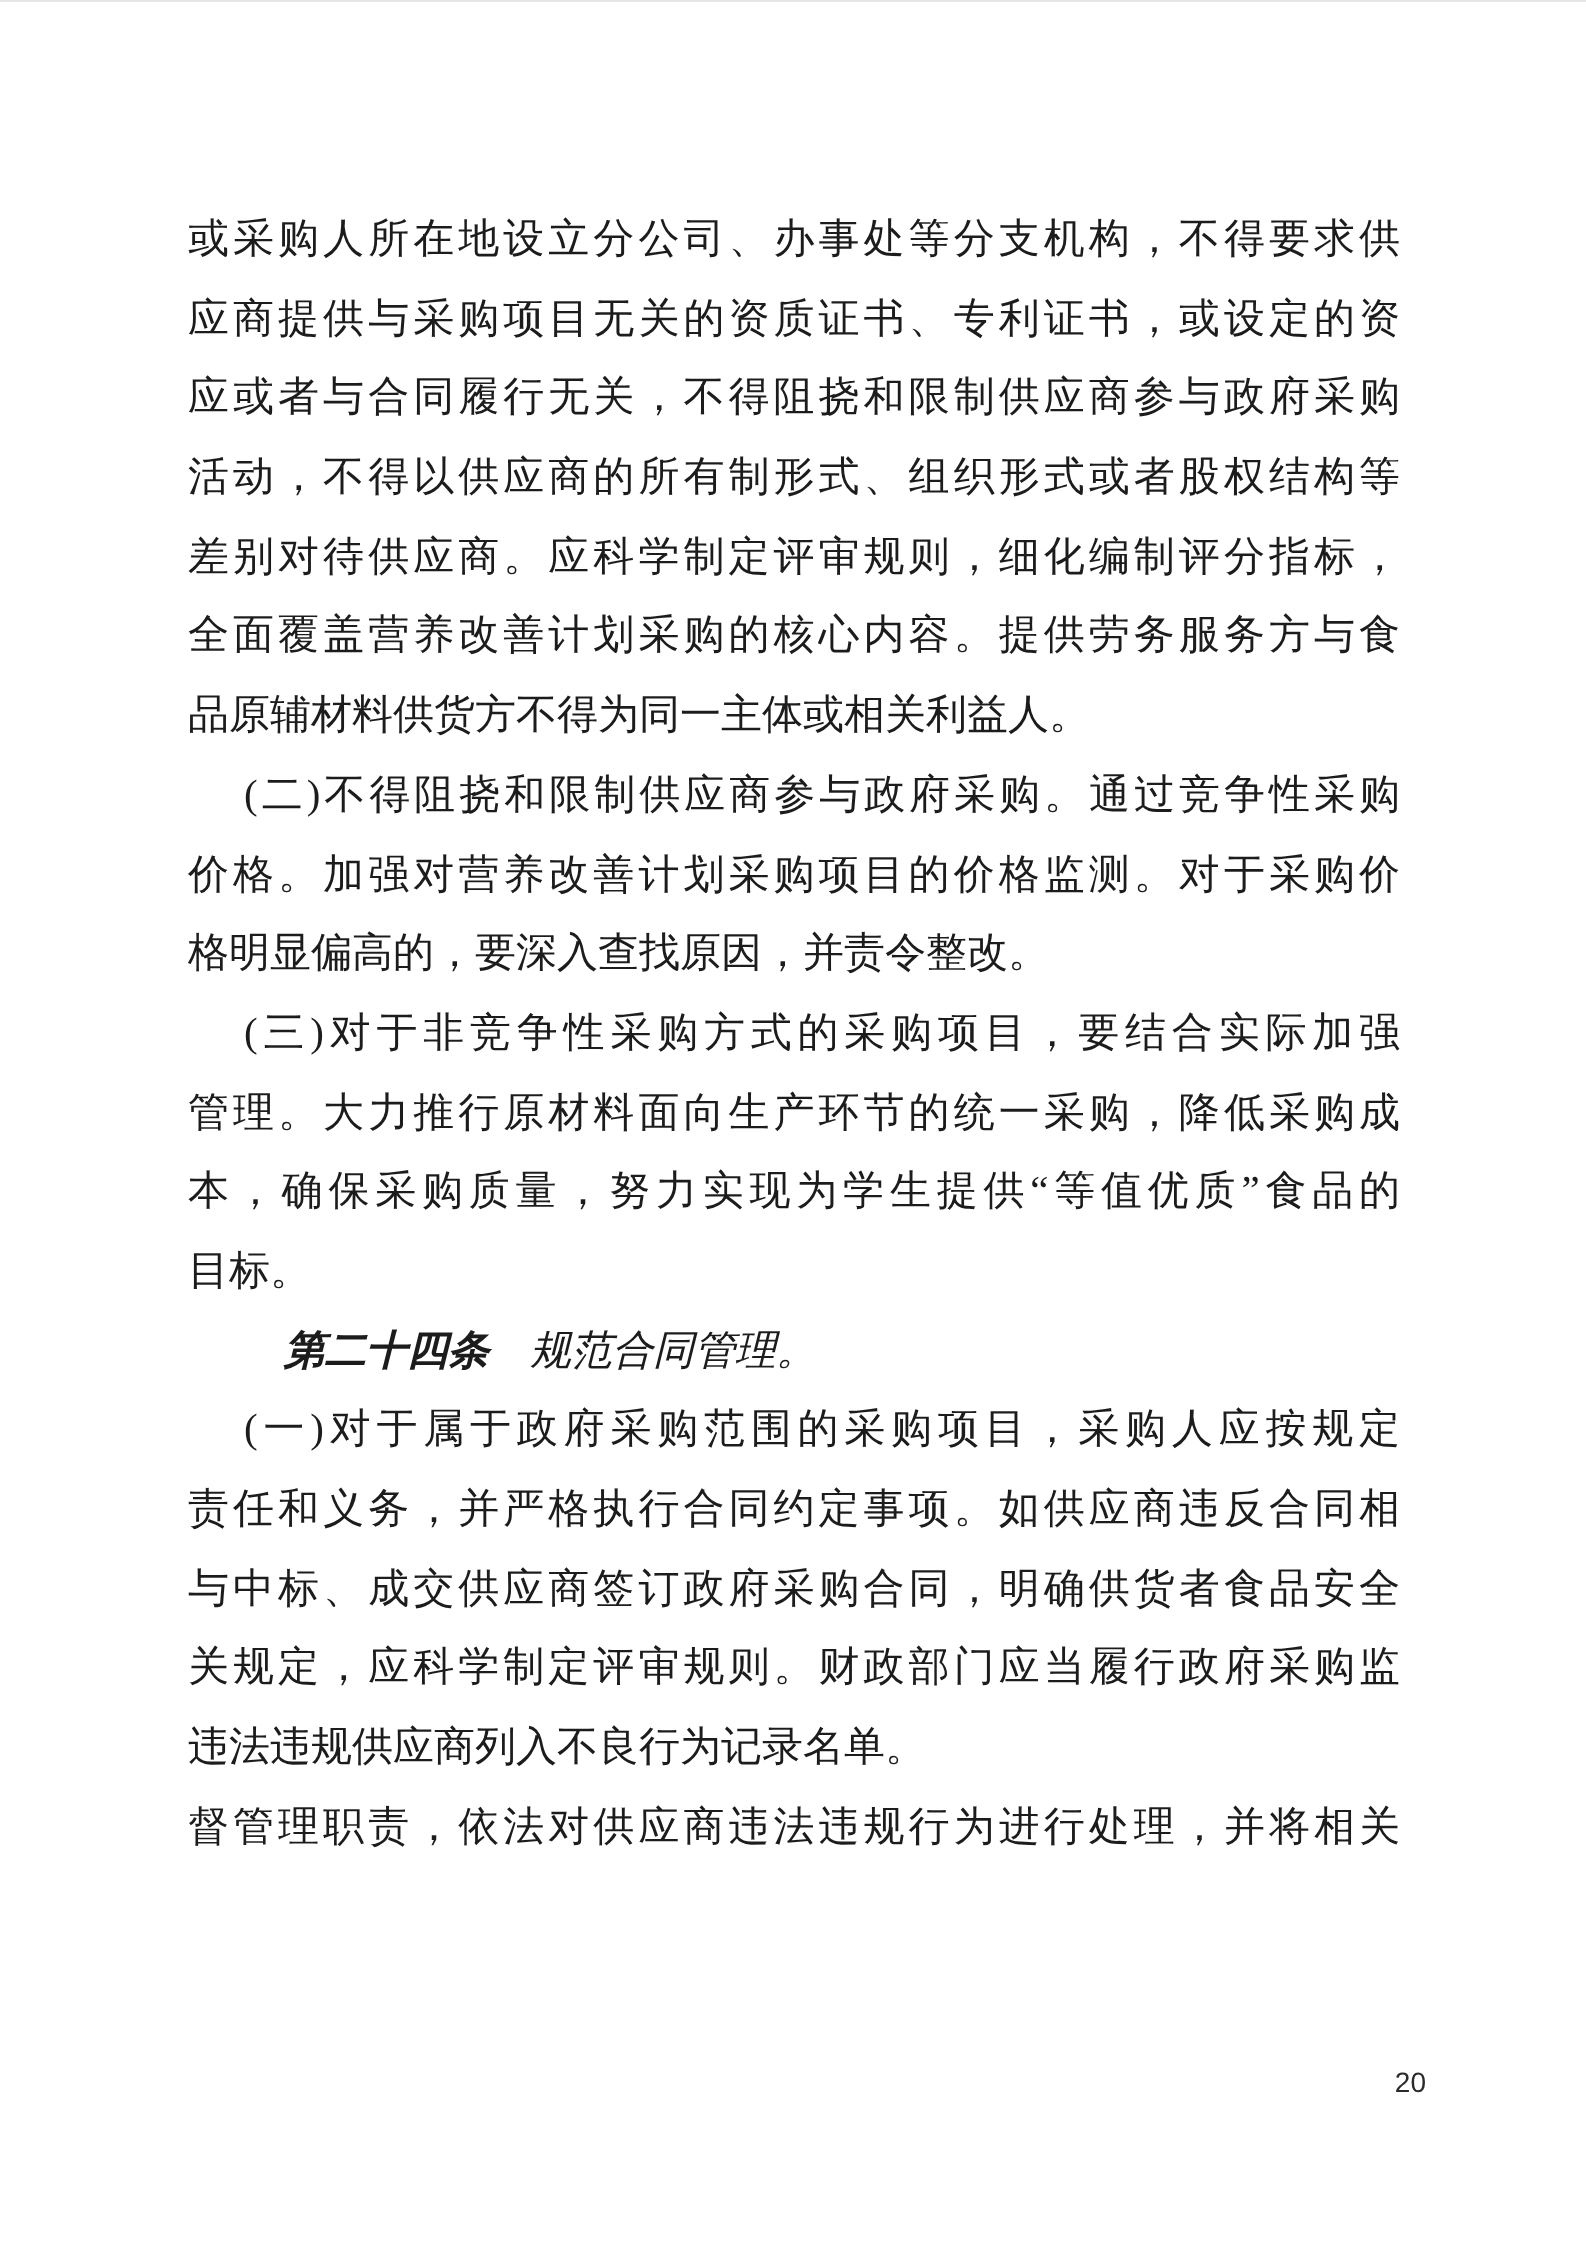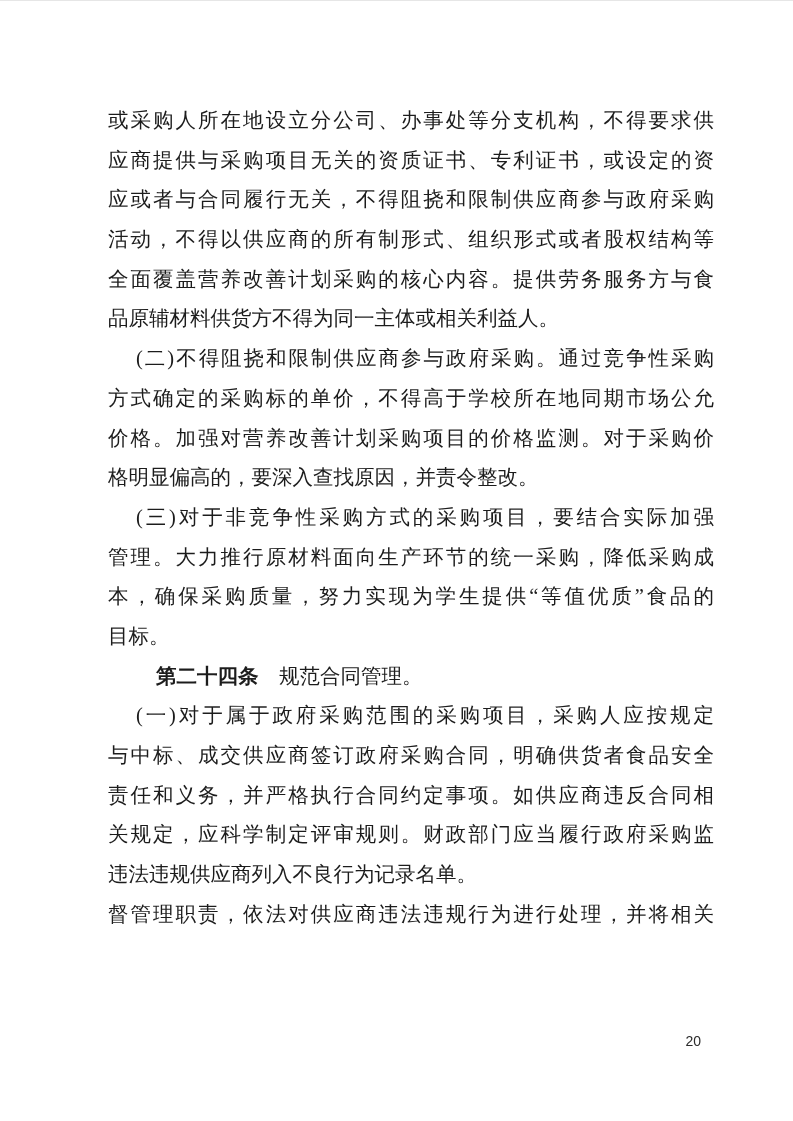--- a/index.html
+++ b/index.html
@@ -11,74 +11,74 @@
     position: relative;
     width: 793px;
     height: 1121px;
     background: var(--page-bg, #ffffff);
     box-sizing: border-box;
     border-top: 1px solid #e6e6e6;
     overflow: hidden;
   }
   .doc-body {
     position: absolute;
-    left: 108px;
+    left: 94px;
     top: 100px;
     width: 606px;
     font-family: "Liberation Serif", "DejaVu Serif", serif;
     color: var(--text-color, #1c1c1c);
   }
   .line {
     height: 39.7px;
     line-height: 39.7px;
     font-size: 20.5px;
     white-space: normal;
     overflow: hidden;
   }
   
   .line.fill {
     text-align: justify;
     text-align-last: justify;
     text-justify: inter-ideograph;
   }
   
   .line.indent-paren { padding-left: 28px; }
-  .line.indent-heading { padding-left: 48px; }
+  .line.indent-heading { padding-left: 48px; font-style: italic; }
   .line .bold { font-weight: bold; }
   .page-number {
     position: absolute;
     top: 1031px;
-    right: 92px;
+    right: 80px;
     font-family: "Liberation Sans", "DejaVu Sans", sans-serif;
     font-size: 14px;
     line-height: 18px;
     color: var(--pageno-color, #2b2b2b);
   }
 </style>
 </head>
 <body>
 
 <div class="page">
   <div class="doc-body">
       <div class="line fill">或采购人所在地设立分公司、办事处等分支机构，不得要求供</div>
       <div class="line fill">应商提供与采购项目无关的资质证书、专利证书，或设定的资</div>
       <div class="line fill">应或者与合同履行无关，不得阻挠和限制供应商参与政府采购</div>
       <div class="line fill">活动，不得以供应商的所有制形式、组织形式或者股权结构等</div>
+      <div class="line fill">差别对待供应商。应科学制定评审规则，细化编制评分指标，</div>
       <div class="line fill">全面覆盖营养改善计划采购的核心内容。提供劳务服务方与食</div>
       <div class="line">品原辅材料供货方不得为同一主体或相关利益人。</div>
       <div class="line fill indent-paren">(二)不得阻挠和限制供应商参与政府采购。通过竞争性采购</div>
-      <div class="line fill">方式确定的采购标的单价，不得高于学校所在地同期市场公允</div>
       <div class="line fill">价格。加强对营养改善计划采购项目的价格监测。对于采购价</div>
       <div class="line">格明显偏高的，要深入查找原因，并责令整改。</div>
       <div class="line fill indent-paren">(三)对于非竞争性采购方式的采购项目，要结合实际加强</div>
       <div class="line fill">管理。大力推行原材料面向生产环节的统一采购，降低采购成</div>
       <div class="line fill">本，确保采购质量，努力实现为学生提供“等值优质”食品的</div>
       <div class="line">目标。</div>
       <div class="line indent-heading"><span class="bold">第二十四条</span><span>　规范合同管理。</span></div>
       <div class="line fill indent-paren">(一)对于属于政府采购范围的采购项目，采购人应按规定</div>
+      <div class="line fill">责任和义务，并严格执行合同约定事项。如供应商违反合同相</div>
       <div class="line fill">与中标、成交供应商签订政府采购合同，明确供货者食品安全</div>
-      <div class="line fill">责任和义务，并严格执行合同约定事项。如供应商违反合同相</div>
       <div class="line fill">关规定，应科学制定评审规则。财政部门应当履行政府采购监</div>
       <div class="line">违法违规供应商列入不良行为记录名单。</div>
       <div class="line fill">督管理职责，依法对供应商违法违规行为进行处理，并将相关</div>
     </div>
   <div class="page-number">20</div>
 </div>
 
 </body></html>

